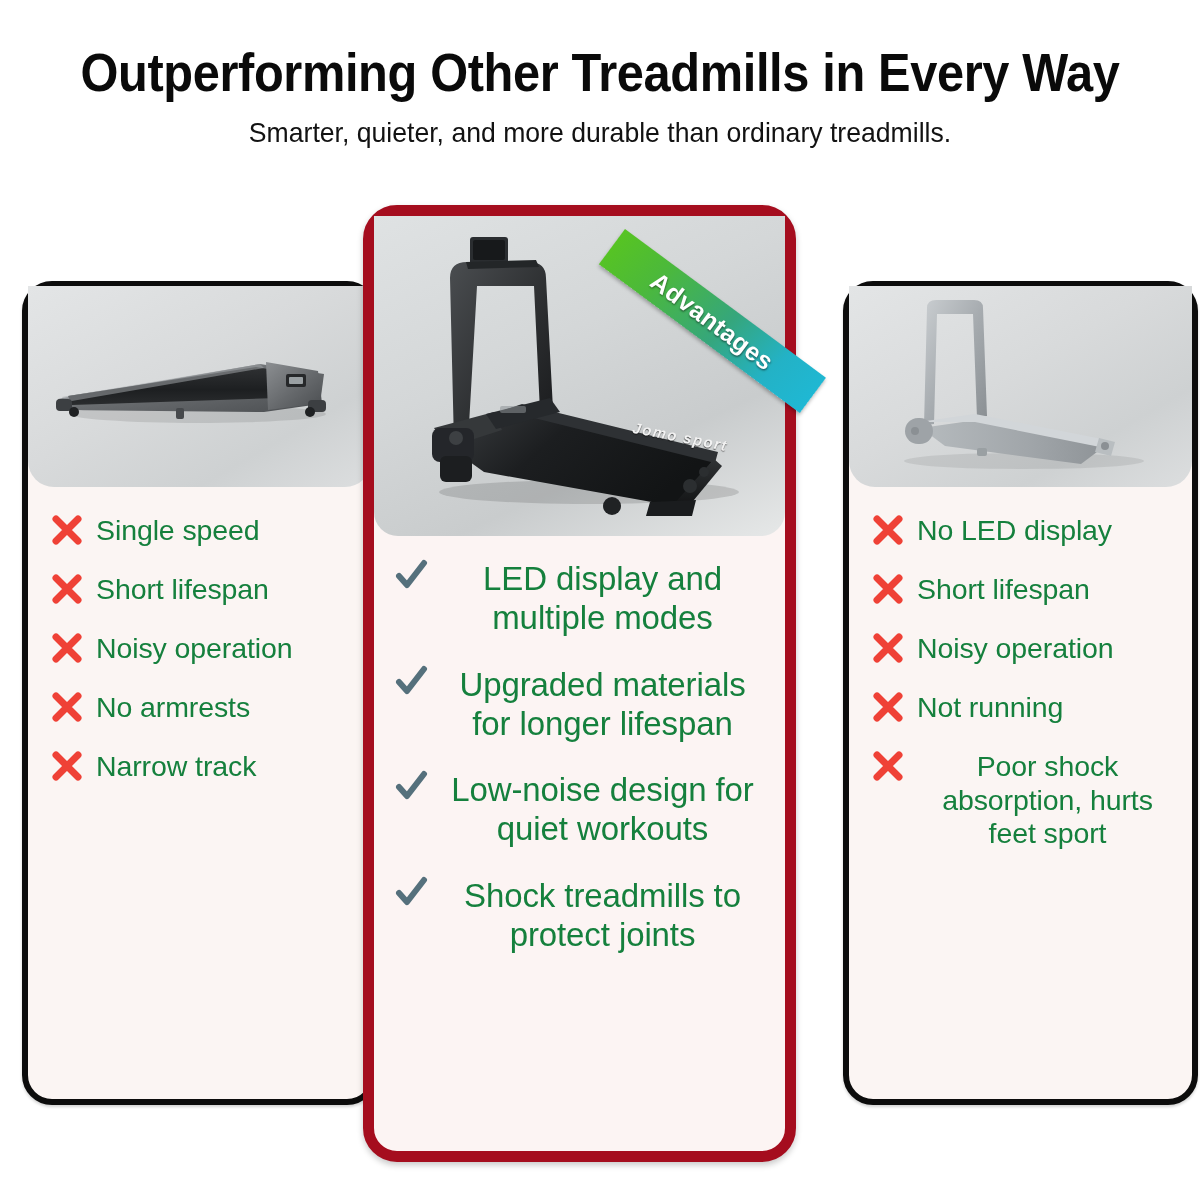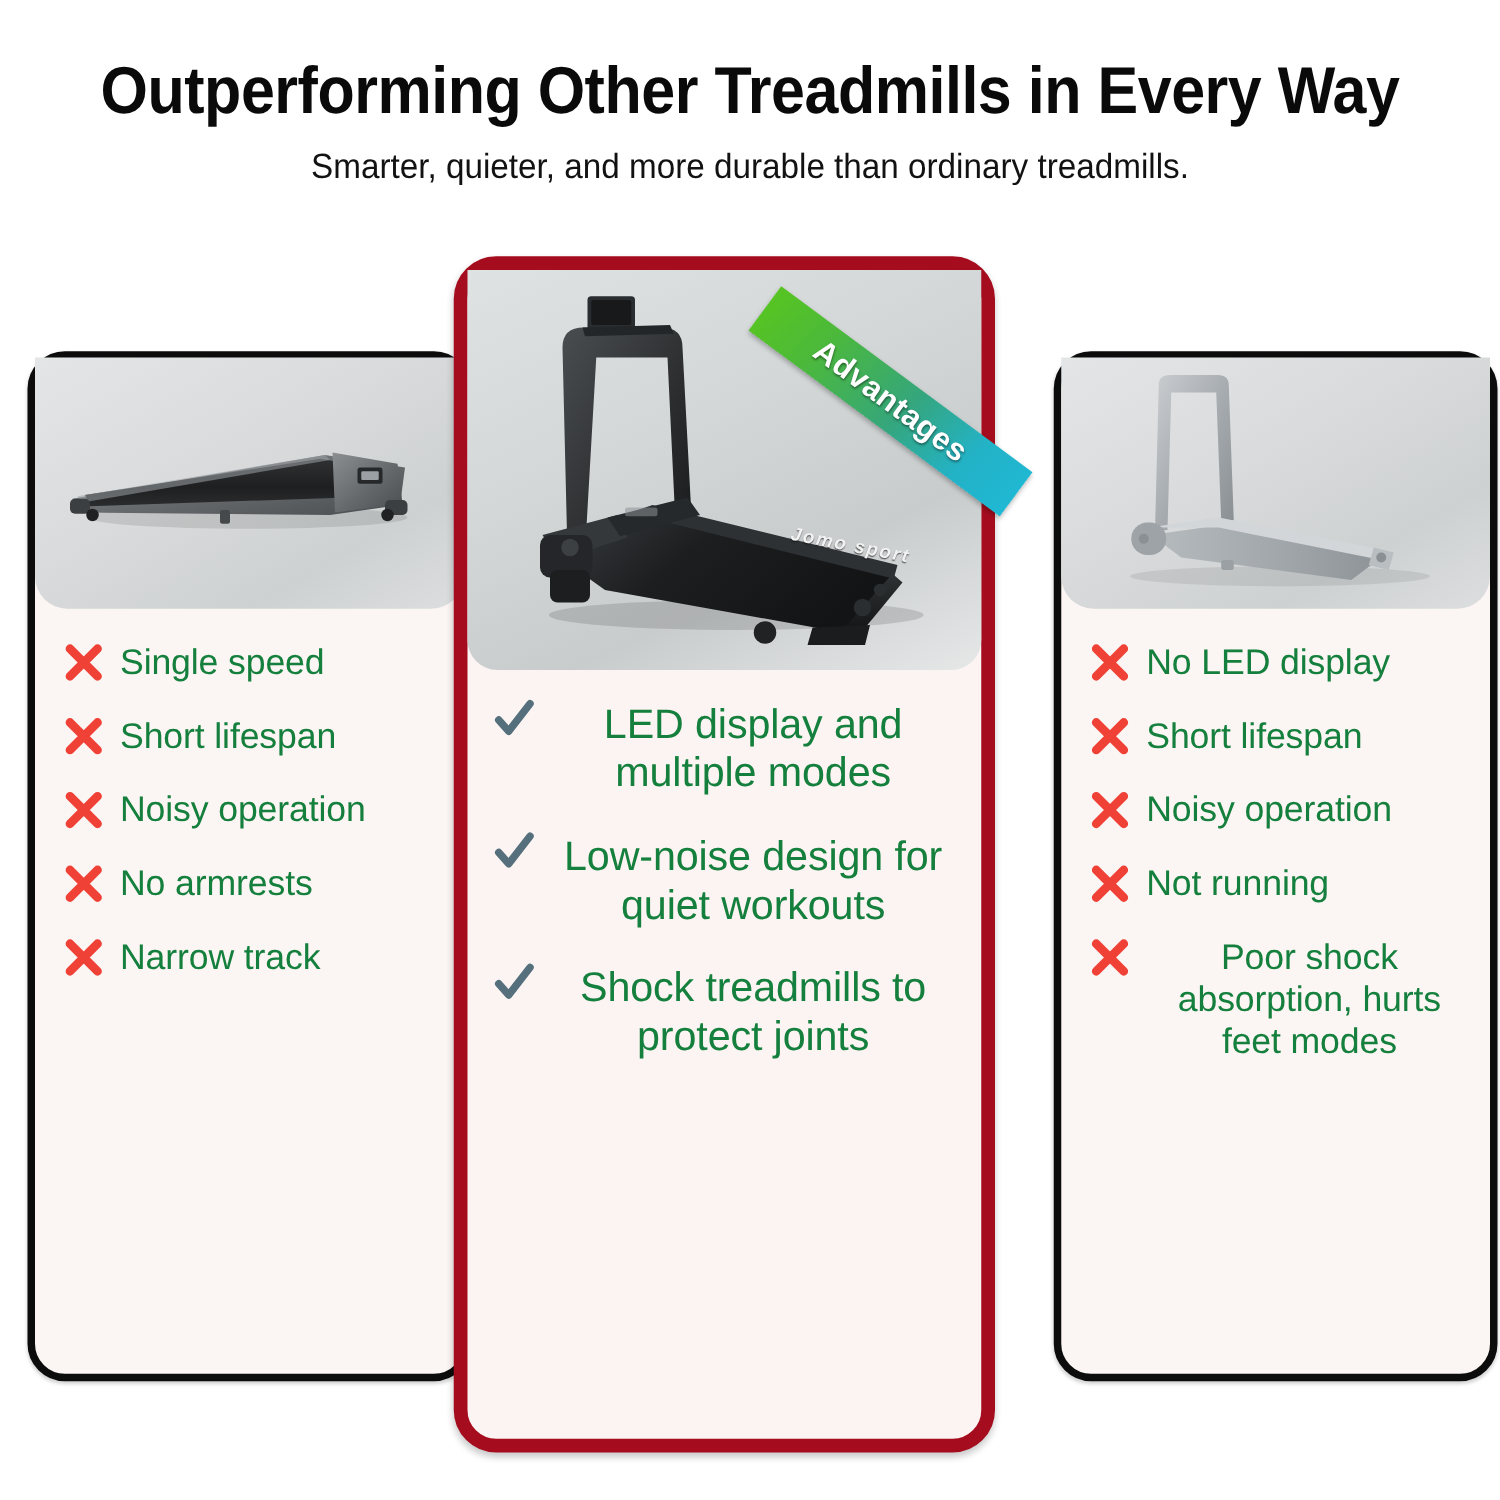--- a/index.html
+++ b/index.html
@@ -277,21 +277,21 @@
             </svg>
         </span>
         <span class="li-text">Not running</span>
       </div>
       <div class="li">
         <span class="mark">
           <svg width="34" height="34" viewBox="0 0 34 34">
               <path d="M6 6 L28 28 M28 6 L6 28" stroke="#ef4136" stroke-width="7" stroke-linecap="round"></path>
             </svg>
         </span>
-        <span class="li-text">Poor shock absorption, hurts feet modes</span>
+        <span class="li-text">Poor shock absorption, hurts feet sport</span>
       </div>
     </div>
   </div>
 
   <div class="card card-center">
 
     <div class="ribbon">
       <span class="ribbon-text">Advantages</span>
     </div>
 
@@ -351,20 +351,28 @@
             </svg>
         </span>
         <span class="li-text">LED display and multiple modes</span>
       </div>
       <div class="li">
         <span class="mark">
           <svg width="34" height="34" viewBox="0 0 34 34">
               <path d="M5 18 L13 27 L30 5" stroke="#55707c" stroke-width="6" fill="none" stroke-linecap="round" stroke-linejoin="round"></path>
             </svg>
         </span>
+        <span class="li-text">Upgraded materials for longer lifespan</span>
+      </div>
+      <div class="li">
+        <span class="mark">
+          <svg width="34" height="34" viewBox="0 0 34 34">
+              <path d="M5 18 L13 27 L30 5" stroke="#55707c" stroke-width="6" fill="none" stroke-linecap="round" stroke-linejoin="round"></path>
+            </svg>
+        </span>
         <span class="li-text">Low-noise design for quiet workouts</span>
       </div>
       <div class="li">
         <span class="mark">
           <svg width="34" height="34" viewBox="0 0 34 34">
               <path d="M5 18 L13 27 L30 5" stroke="#55707c" stroke-width="6" fill="none" stroke-linecap="round" stroke-linejoin="round"></path>
             </svg>
         </span>
         <span class="li-text">Shock treadmills to protect joints</span>
       </div>

